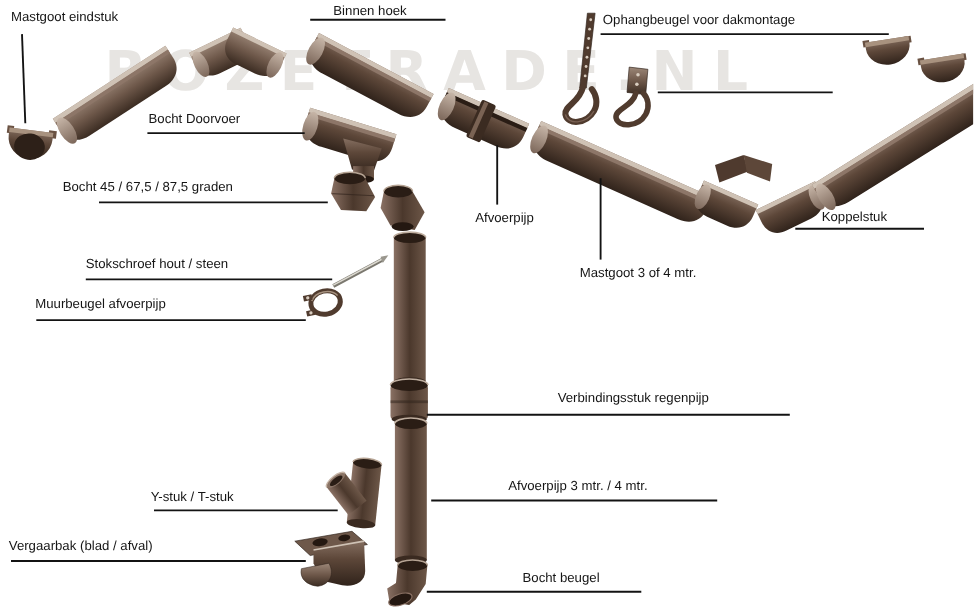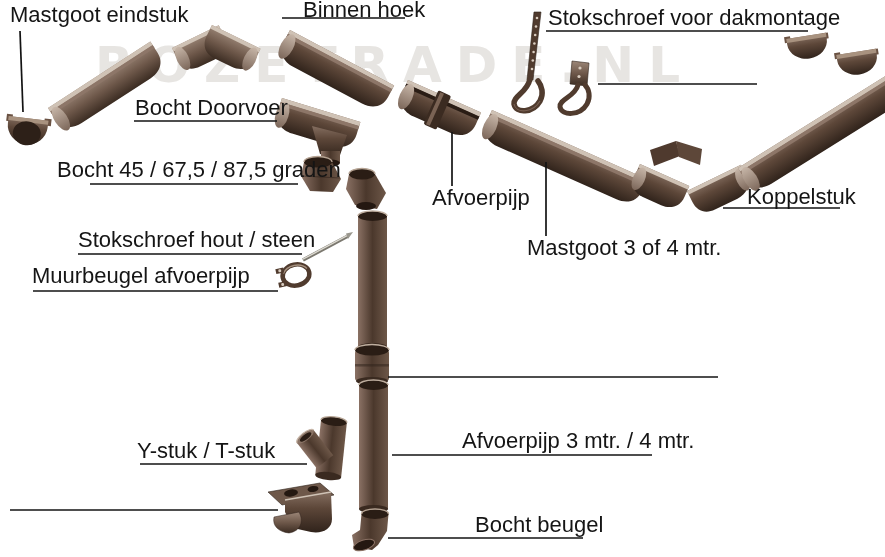--- a/index.html
+++ b/index.html
@@ -8,21 +8,21 @@
     font-family:"Liberation Sans",sans-serif;
   }
   .wm{
     position:absolute;left:95px;top:36px;z-index:0;
     font-family:"DejaVu Sans",sans-serif;font-weight:700;
     font-size:50px;letter-spacing:14px;color:#e7e5e2;white-space:nowrap;
     user-select:none;
   }
   svg.parts{position:absolute;left:0;top:0;z-index:1;}
   .lbl{
-    position:absolute;z-index:2;font-size:22px;line-height:20px;color:#151515;
+    position:absolute;z-index:2;font-size:12px;line-height:20px;color:#151515;
     white-space:nowrap;
   }
 </style>
 </head>
 <body>
 
 <div class="stage">
 
   <div class="wm">ROZETRADE.NL</div>
 
@@ -263,25 +263,27 @@
       <line x1="388" y1="377" x2="718" y2="377"></line>
       <line x1="140" y1="464" x2="307" y2="464"></line>
       <line x1="392" y1="455" x2="652" y2="455"></line>
       <line x1="10" y1="510" x2="278" y2="510"></line>
       <line x1="388" y1="538" x2="583" y2="538"></line>
     </g>
   </svg>
 
   <div class="lbl" style="left:10px;top:5px">Mastgoot eindstuk</div>
   <div class="lbl" style="left:303px;top:0px">Binnen hoek</div>
-  <div class="lbl" style="left:548px;top:8px">Stokschroef voor dakmontage</div>
+  <div class="lbl" style="left:548px;top:8px">Ophangbeugel voor dakmontage</div>
   <div class="lbl" style="left:135px;top:98px">Bocht Doorvoer</div>
   <div class="lbl" style="left:57px;top:160px">Bocht 45 / 67,5 / 87,5 graden</div>
   <div class="lbl" style="left:432px;top:188px">Afvoerpijp</div>
   <div class="lbl" style="left:747px;top:187px">Koppelstuk</div>
   <div class="lbl" style="left:527px;top:238px">Mastgoot 3 of 4 mtr.</div>
   <div class="lbl" style="left:78px;top:230px">Stokschroef hout / steen</div>
   <div class="lbl" style="left:32px;top:266px">Muurbeugel afvoerpijp</div>
+  <div class="lbl" style="left:507px;top:351px">Verbindingsstuk regenpijp</div>
   <div class="lbl" style="left:137px;top:441px">Y-stuk / T-stuk</div>
   <div class="lbl" style="left:462px;top:431px">Afvoerpijp 3 mtr. / 4 mtr.</div>
+  <div class="lbl" style="left:8px;top:486px">Vergaarbak (blad / afval)</div>
   <div class="lbl" style="left:475px;top:515px">Bocht beugel</div>
 
 </div>
 
 </body></html>

